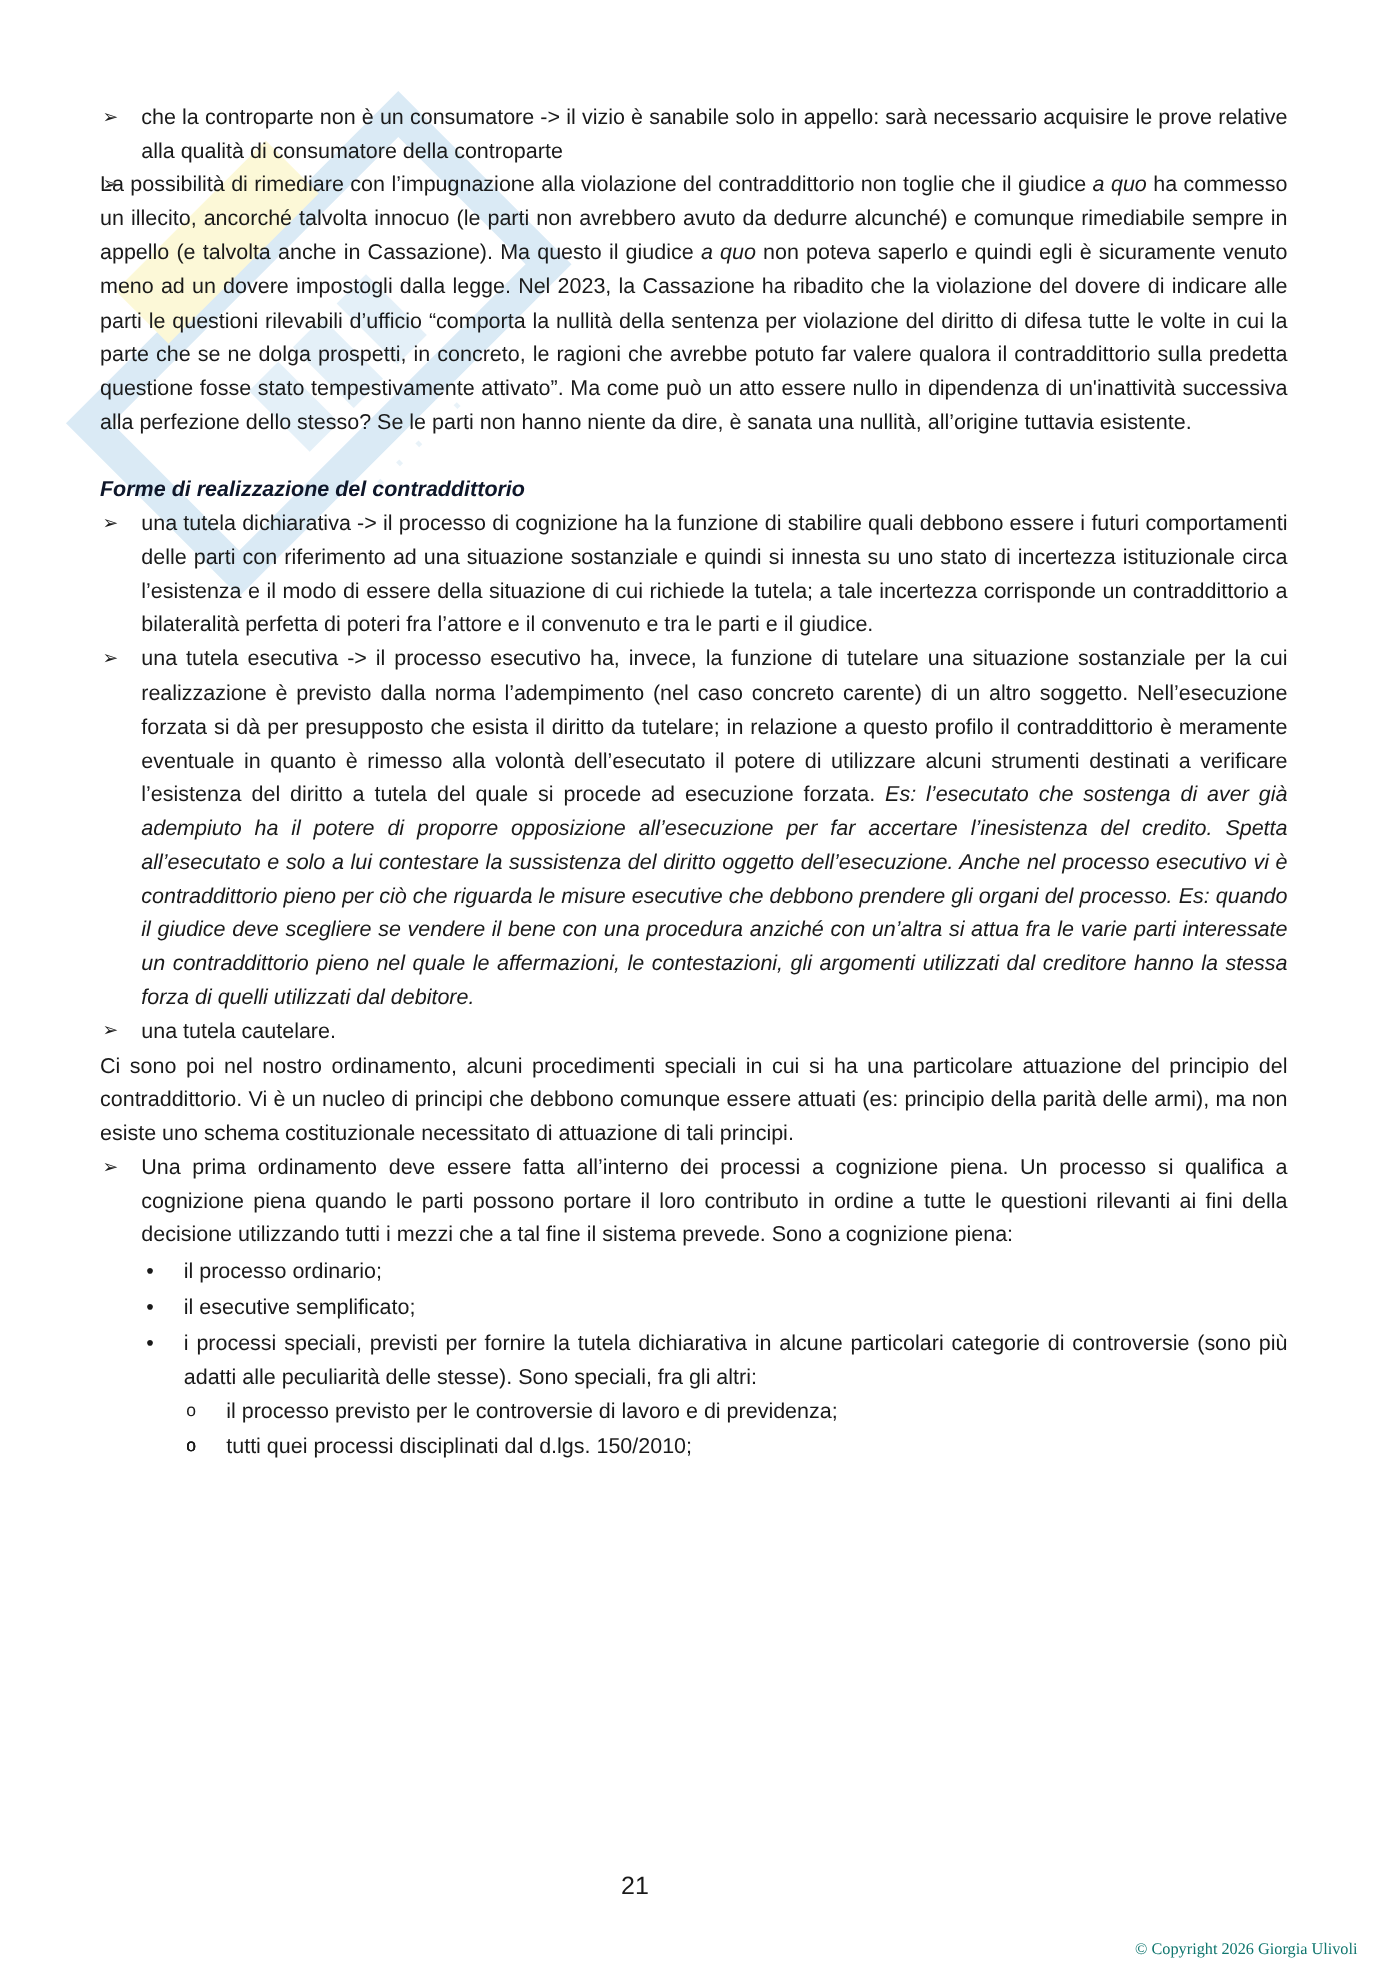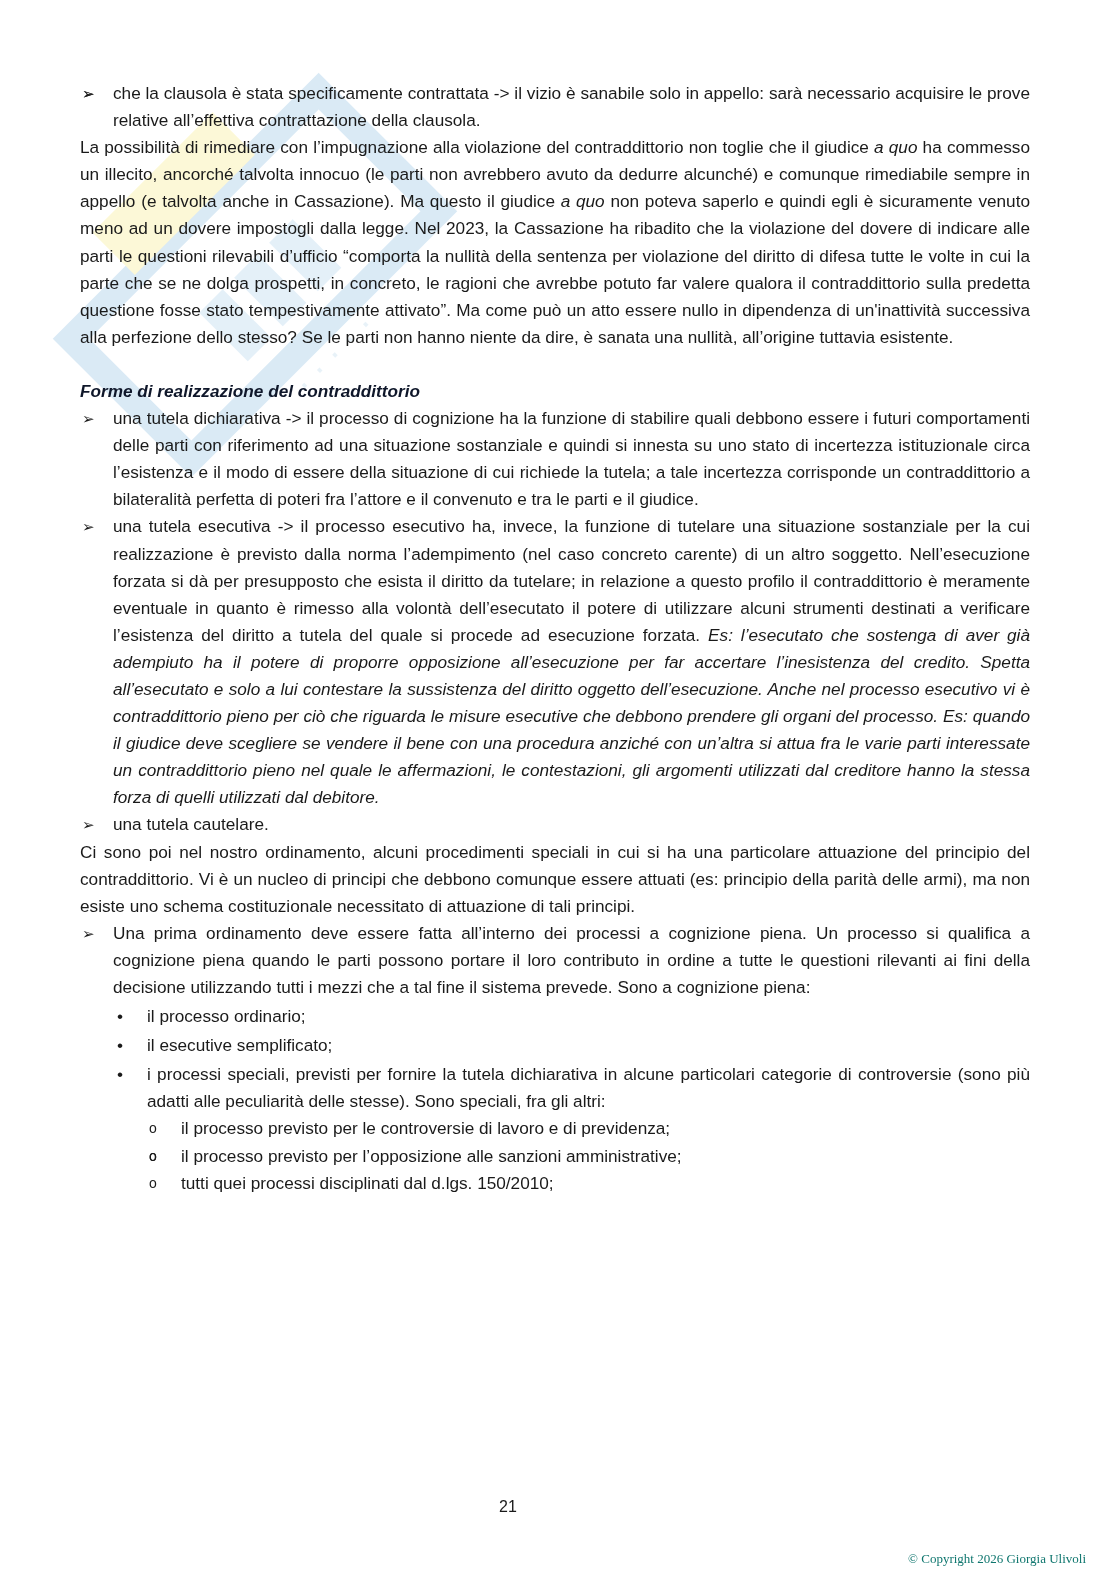--- a/index.html
+++ b/index.html
@@ -15,45 +15,45 @@
   .arrow-list > li > .bullet { position: absolute; left: 2px; top: 0; font-size: 15px; }
   .dot-list { margin-top: 2px; }
   .dot-list > li { position: relative; padding-left: 34px; text-align: justify; margin-bottom: 2px; }
   .dot-list > li > .bullet { position: absolute; left: 4px; top: 0; }
   .circ-list > li { position: relative; padding-left: 34px; }
   .circ-list > li > .bullet { position: absolute; left: 2px; top: 0; font-size: 14px; }
   .heading { margin-top: 27px; color: #0f172a; font-weight: bold; font-style: italic; }
   b { font-weight: normal; margin-top: 40px; }
   i { }
   .footer-page { position: absolute; left: 0; width: 1016px; top: 1498px; text-align: center;
-                 font-size: 16px; }
+                 font-size: 20px; }
   .copyright { position: absolute; right: 30px; top: 1551px; font-size: 13px;
                font-family: "Liberation Serif", "DejaVu Serif", serif; color: #0f766e; }
 </style>
 </head>
 <body>
 
 <svg class="watermark" viewBox="0 0 470 470">
   <g transform="rotate(-45 235 235)">
     <rect x="60" y="150" width="350" height="170" fill="none" stroke="#bcd9ee" stroke-width="26"></rect>
     <rect x="150" y="90" width="170" height="60" fill="#fbf3b8"></rect>
     <text x="235" y="280" text-anchor="middle" font-size="90" font-weight="bold" fill="#cfe4f3" font-family="DejaVu Sans, sans-serif">▮▮▮</text>
     <text x="235" y="360" text-anchor="middle" font-size="34" fill="#d7e8f4" font-family="DejaVu Sans, sans-serif">· · · · ·</text>
   </g>
 </svg>
 
 <div class="page">
 
   <ul class="arrow-list">
     <li>
       <span class="bullet">➢</span>
+      <span>che la controparte non è un consumatore -&gt; il vizio è sanabile solo in appello: sarà necessario acquisire le prove relative alla qualità di consumatore della controparte</span>
     </li>
     <li>
       <span class="bullet">➢</span>
-      <span>che la clausola è stata specificamente contrattata -&gt; il vizio è sanabile solo in appello: sarà necessario acquisire le prove relative all’effettiva contrattazione della clausola.</span>
     </li>
   </ul>
 
   <p><span>La possibilità di rimediare con l’impugnazione alla violazione del contraddittorio non toglie che il giudice </span><i>a quo</i><span> ha commesso un illecito, ancorché talvolta innocuo (le parti non avrebbero avuto da dedurre alcunché) e comunque rimediabile sempre in appello (e talvolta anche in Cassazione). Ma questo il giudice </span><i>a quo</i><span> non poteva saperlo e quindi egli è sicuramente venuto meno ad un dovere impostogli dalla legge. Nel 2023, la Cassazione ha ribadito che la violazione del dovere di indicare alle parti le questioni rilevabili d’ufficio “comporta la nullità della sentenza per violazione del diritto di difesa tutte le volte in cui la parte che se ne dolga prospetti, in concreto, le ragioni che avrebbe potuto far valere qualora il contraddittorio sulla predetta questione fosse stato tempestivamente attivato”. Ma come può un atto essere nullo in dipendenza di un'inattività successiva alla perfezione dello stesso? Se le parti non hanno niente da dire, è sanata una nullità, all’origine tuttavia esistente.</span></p>
 
   <p class="heading">Forme di realizzazione del contraddittorio</p>
 
 
   <ul class="arrow-list">
     <li>
@@ -91,21 +91,20 @@
           <ul class="circ-list">
             <li>
               <span class="bullet">o</span>
               <span>il processo previsto per le controversie di lavoro e di previdenza;</span>
             </li>
             <li>
               <span class="bullet">o</span>
             </li>
             <li>
               <span class="bullet">o</span>
-              <span>il processo previsto per l’opposizione alle sanzioni amministrative;</span>
             </li>
             <li>
               <span class="bullet">o</span>
               <span>tutti quei processi disciplinati dal d.lgs. 150/2010;</span>
             </li>
           </ul>
         </li>
       </ul>
     </li>
   </ul>

